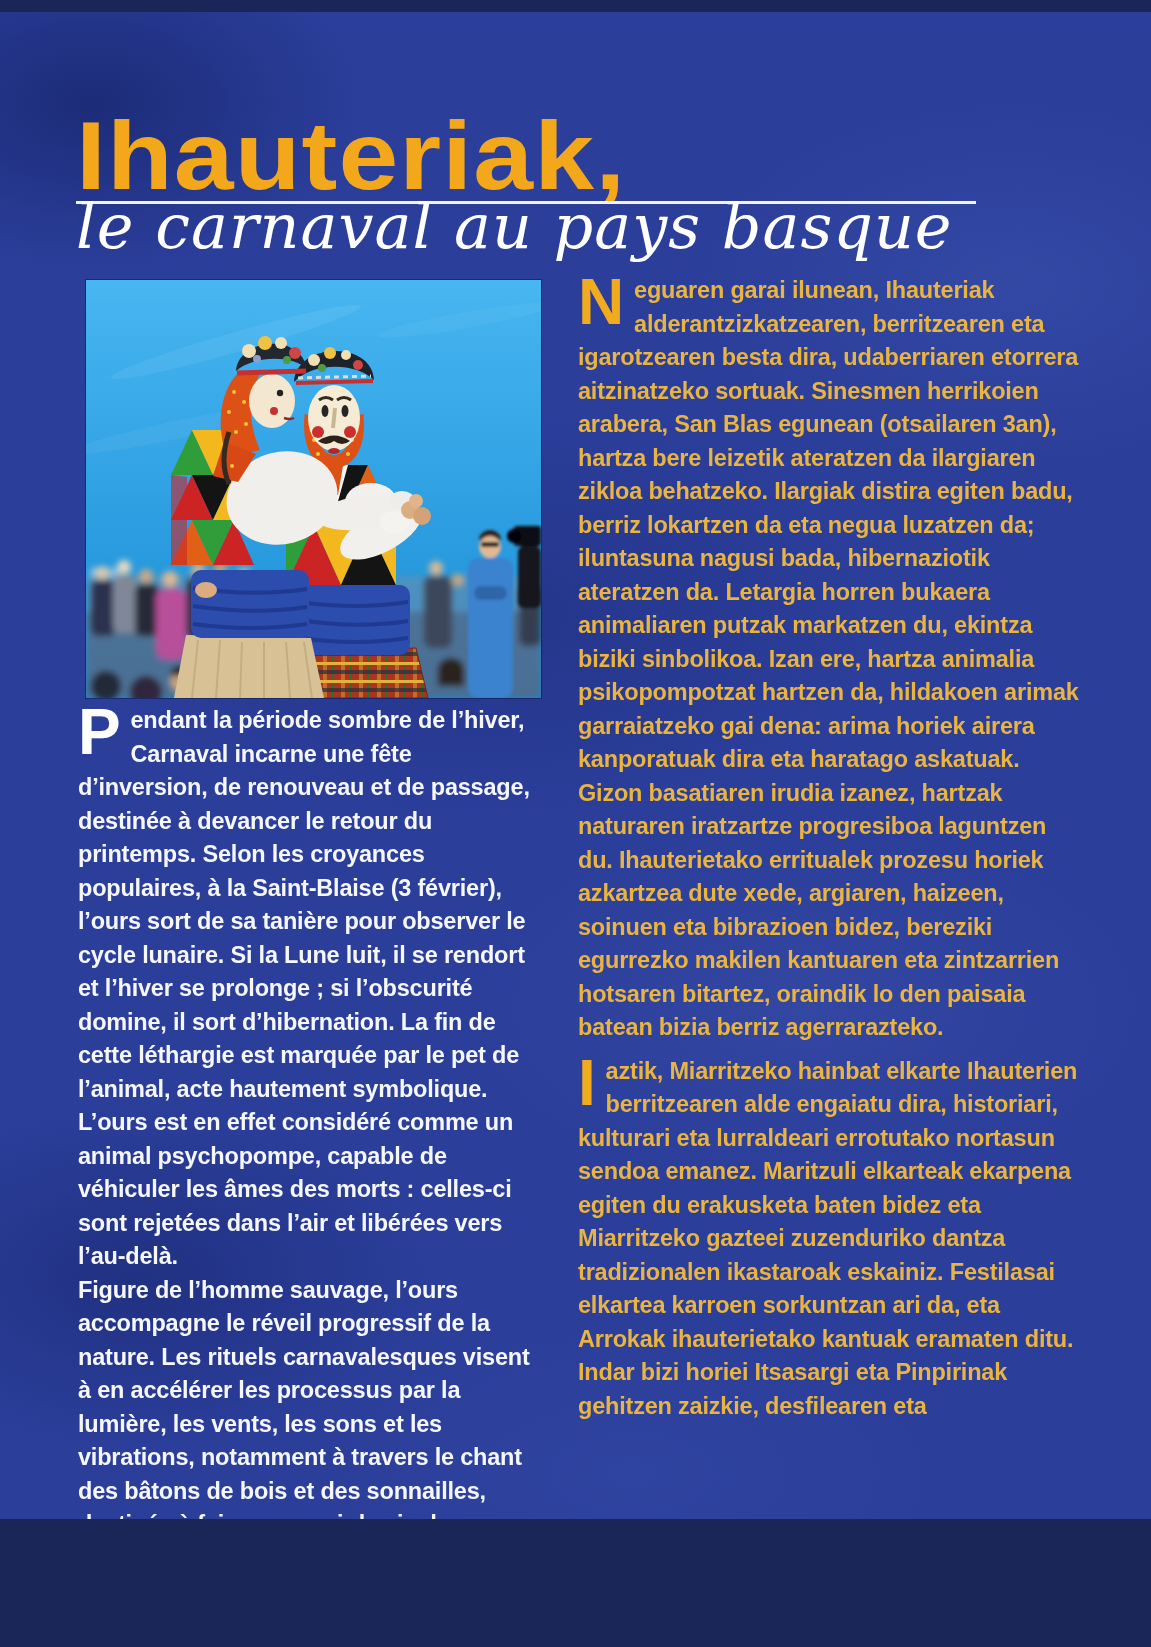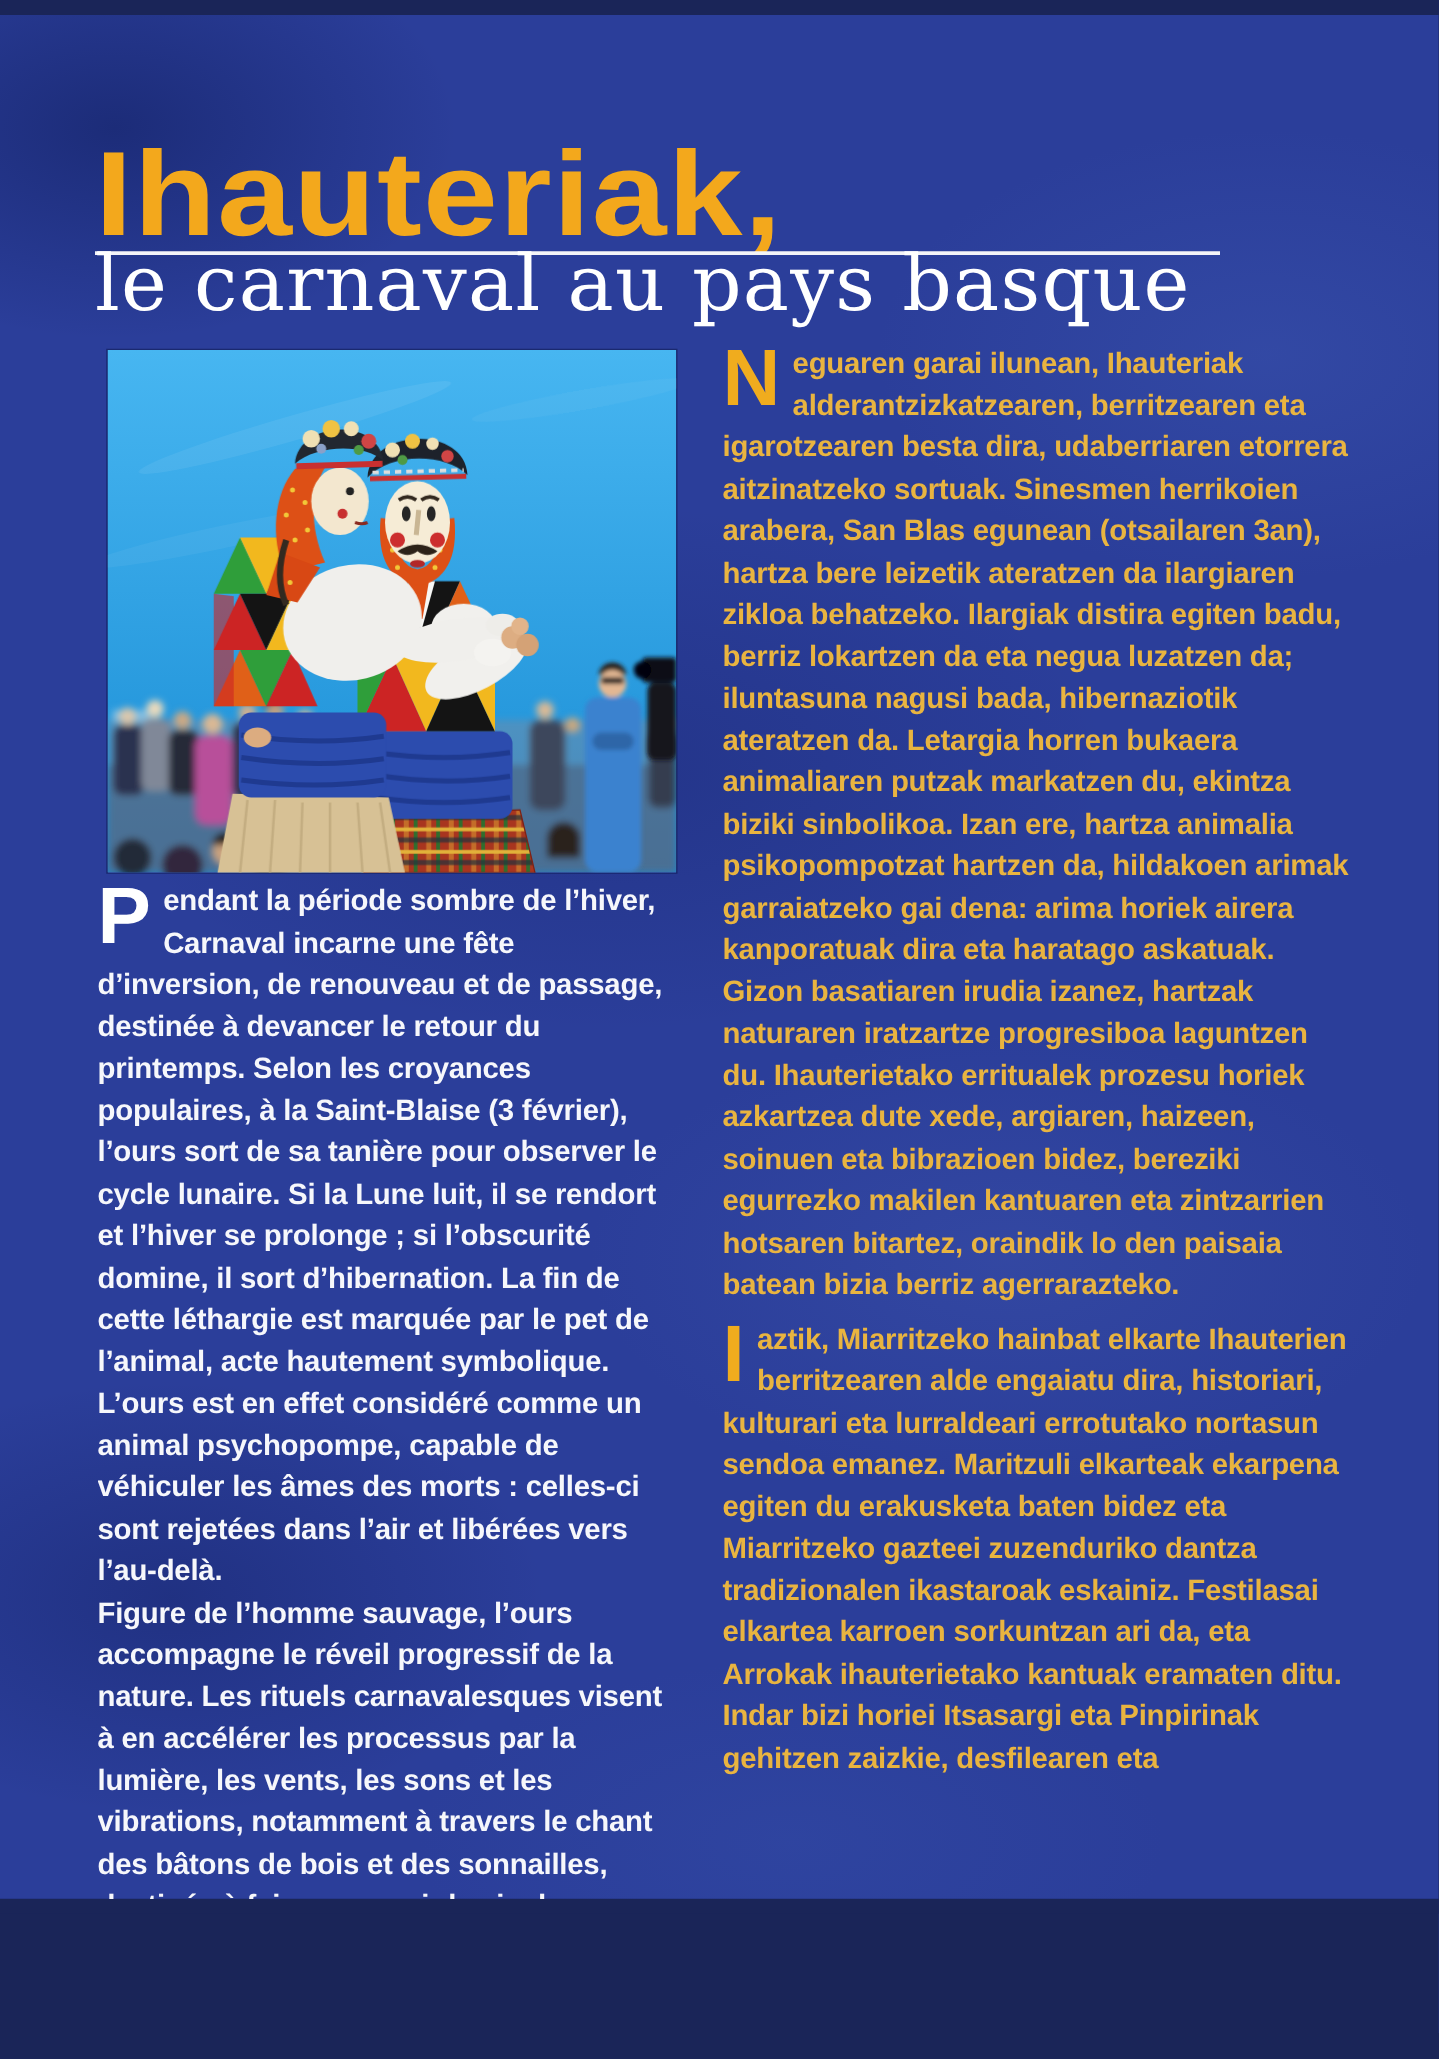--- a/index.html
+++ b/index.html
@@ -29,21 +29,21 @@
     white-space:nowrap;
   }
   .title-rule{
     position:absolute;left:76px;top:189px;
     width:900px;height:3px;background:#f4f4f8;
   }
   .subtitle{
     position:absolute;left:76px;top:178px;
     margin:0;
     font-family:"DejaVu Serif", serif;
-    font-weight:normal;
+    font-style:italic;font-weight:normal;
     font-size:62px;line-height:74px;
     letter-spacing:1px;
     color:#ffffff;
     white-space:nowrap;
   }
   .photo{
     position:absolute;left:86px;top:268px;
     width:455px;height:418px;
     box-shadow:0 0 0 1px rgba(10,20,70,.5);
   }

